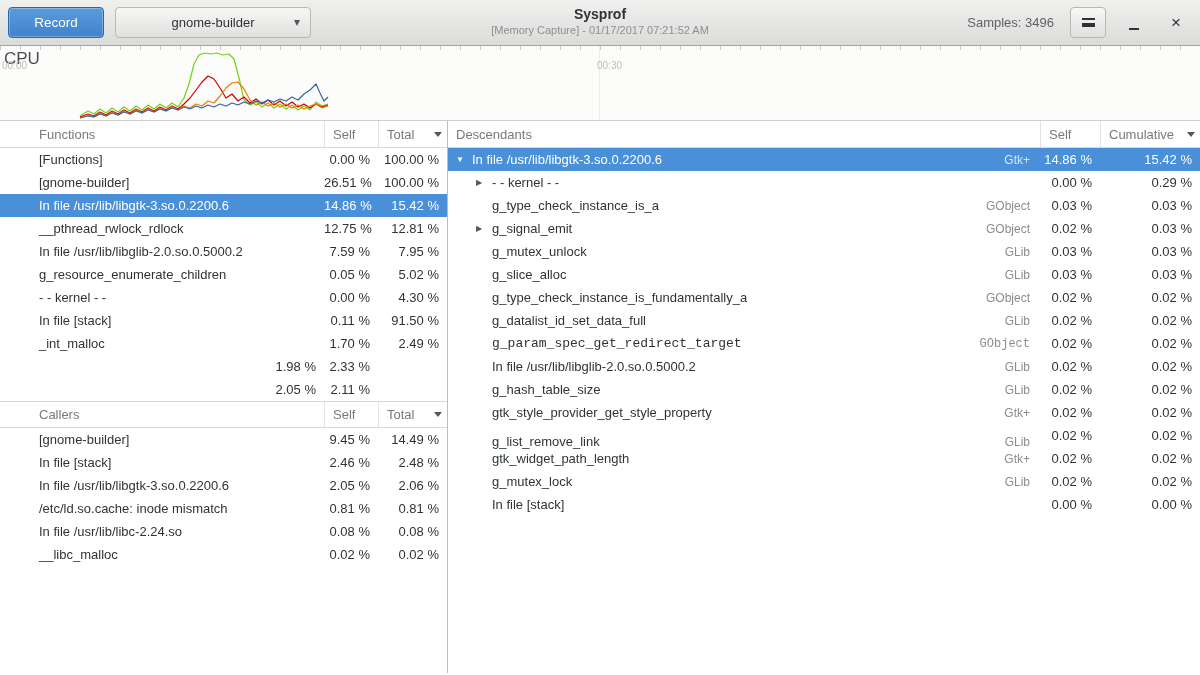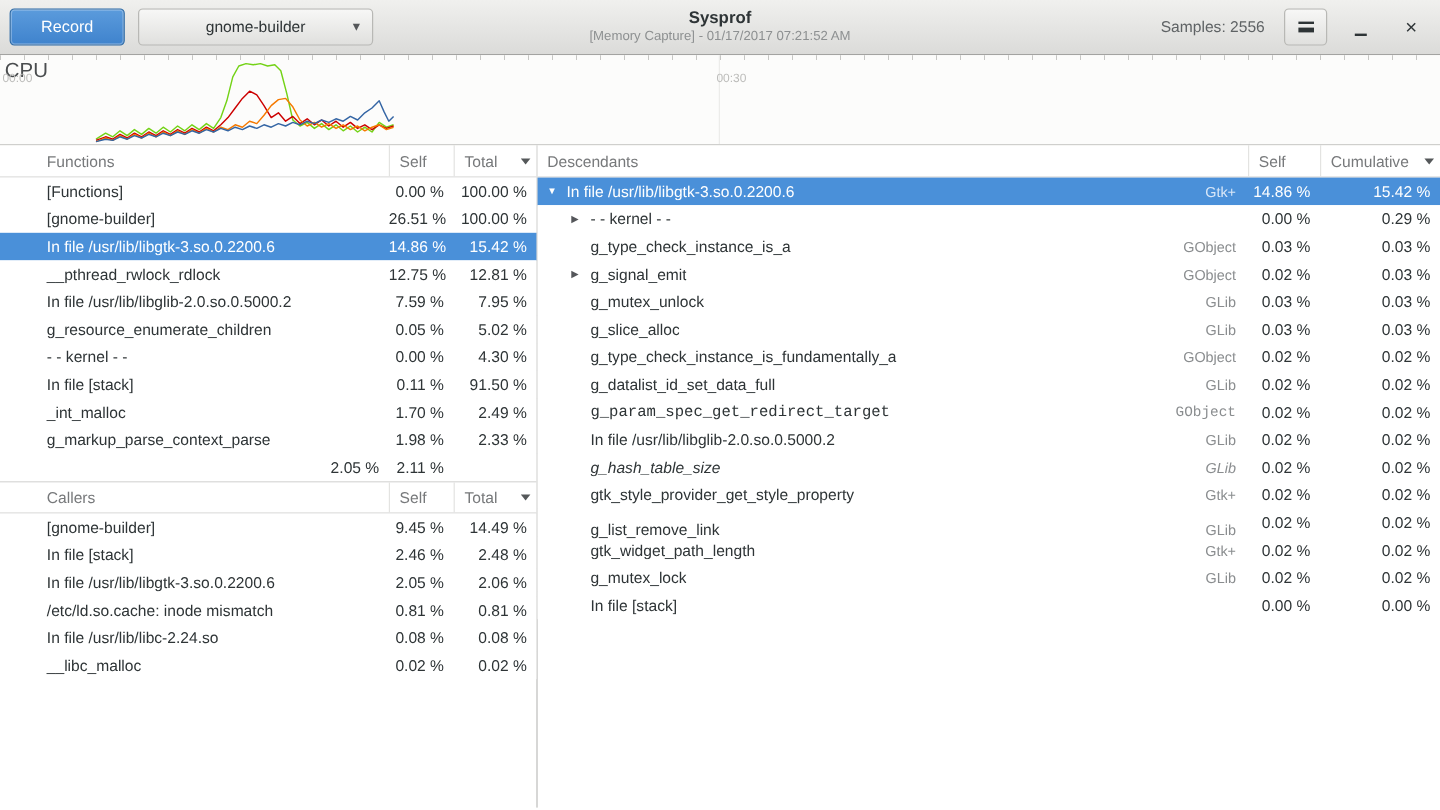--- a/index.html
+++ b/index.html
@@ -75,21 +75,21 @@
     <button class="btn record">Record</button>
     <button class="btn process">
       <span>gnome-builder</span>
       <span class="drop-arrow">▾</span>
     </button>
     <div class="titles">
       <div class="title">Sysprof</div>
       <div class="subtitle">[Memory Capture] - 01/17/2017 07:21:52 AM</div>
     </div>
     <div class="hb-right">
-      <span class="samples">Samples: 2556</span>
+      <span class="samples">Samples: 3496</span>
       <button class="btn menu">
         <span class="hamburger"></span>
       </button>
       <button class="winbtn">
         <span class="min-line"></span>
       </button>
       <button class="winbtn">
         <span class="close-x">×</span>
       </button>
     </div>
@@ -160,21 +160,20 @@
             <span class="c cname">In file [stack]</span>
             <span class="c cnum">0.11 %</span>
             <span class="c cnum">91.50 %</span>
           </div>
           <div class="trow cols3">
             <span class="c cname">_int_malloc</span>
             <span class="c cnum">1.70 %</span>
             <span class="c cnum">2.49 %</span>
           </div>
           <div class="trow cols3">
-            <span class="c cname">g_markup_parse_context_parse</span>
             <span class="c cnum">1.98 %</span>
             <span class="c cnum">2.33 %</span>
           </div>
           <div class="trow cols3">
             <span class="c cnum">2.05 %</span>
             <span class="c cnum">2.11 %</span>
           </div>
         </div>
 
       <div class="thead cols3 callers-head">
@@ -313,21 +312,21 @@
           <div class="trow colsD">
             <span class="c dname" style="padding-left: 28px;">
               <span class="expander"></span>
               <span class="fname">In file /usr/lib/libglib-2.0.so.0.5000.2</span>
               <span class="cat">GLib</span>
             </span>
             <span class="c cnum">0.02 %</span>
             <span class="c cnum">0.02 %</span>
           </div>
           <div class="trow colsD">
-            <span class="c dname" style="padding-left: 28px; font-style: italic;">
+            <span class="c dname" style="padding-left: 28px;">
               <span class="expander"></span>
               <span class="fname">g_hash_table_size</span>
               <span class="cat">GLib</span>
             </span>
             <span class="c cnum">0.02 %</span>
             <span class="c cnum">0.02 %</span>
           </div>
           <div class="trow colsD">
             <span class="c dname" style="padding-left: 28px;">
               <span class="expander"></span>

